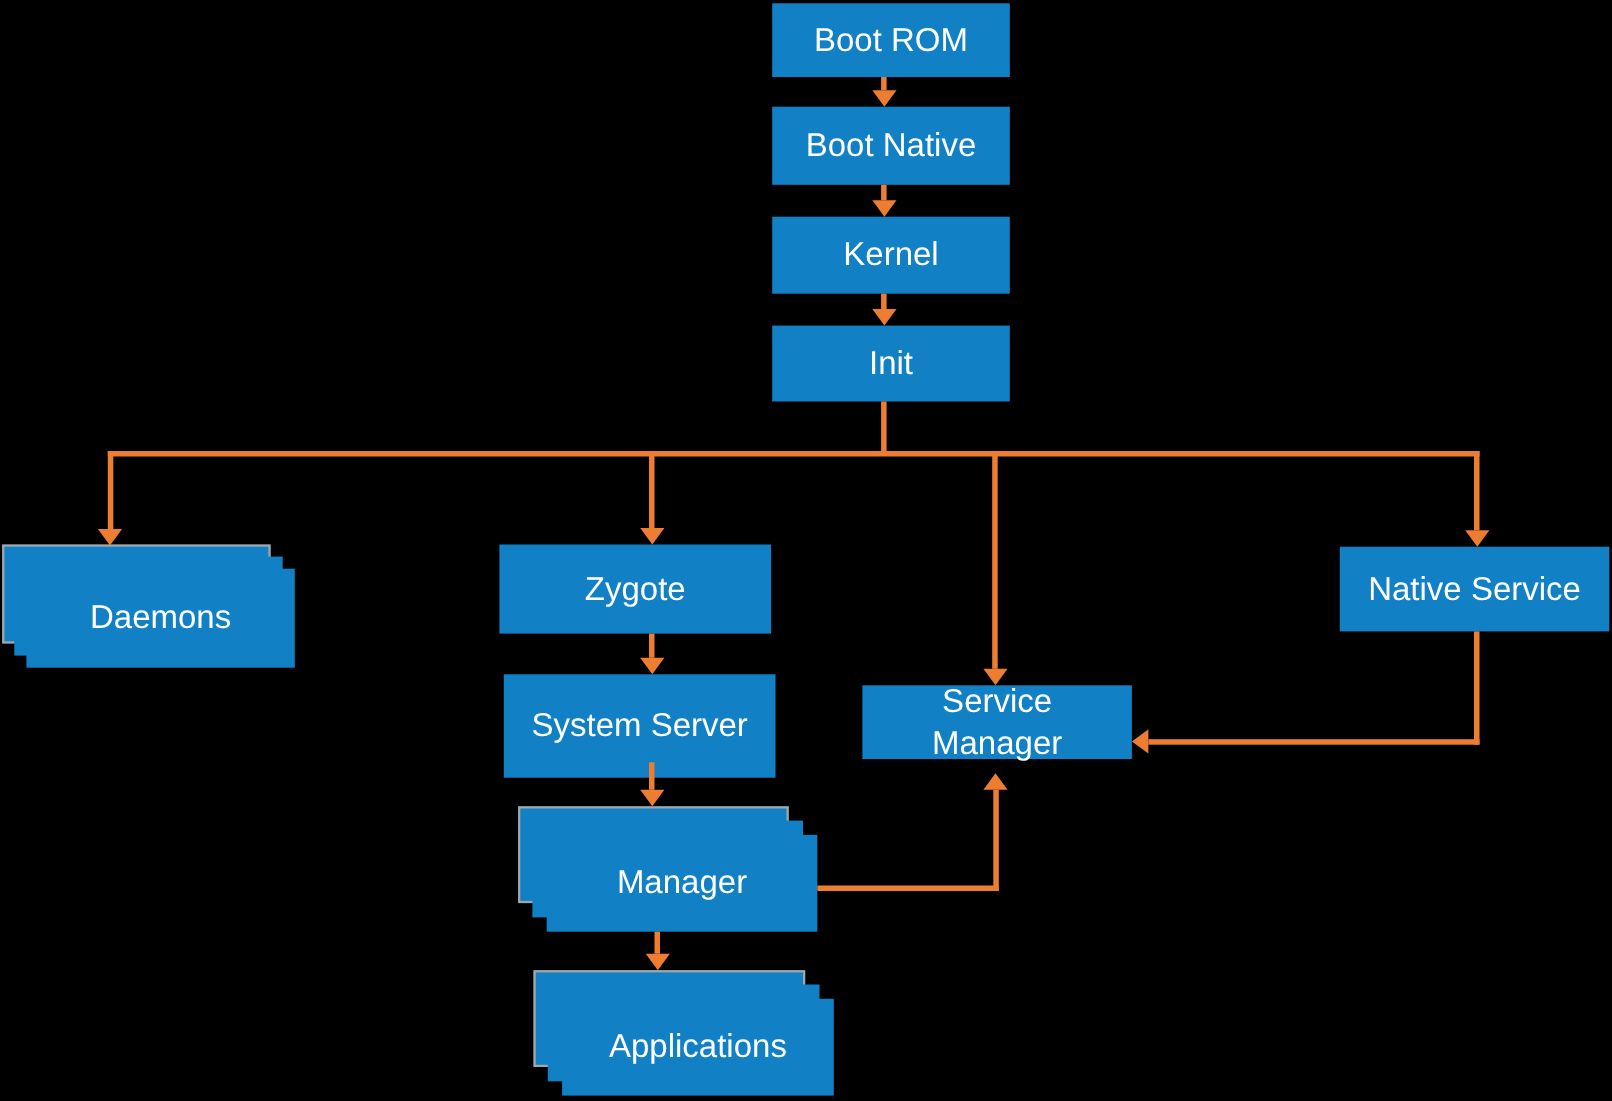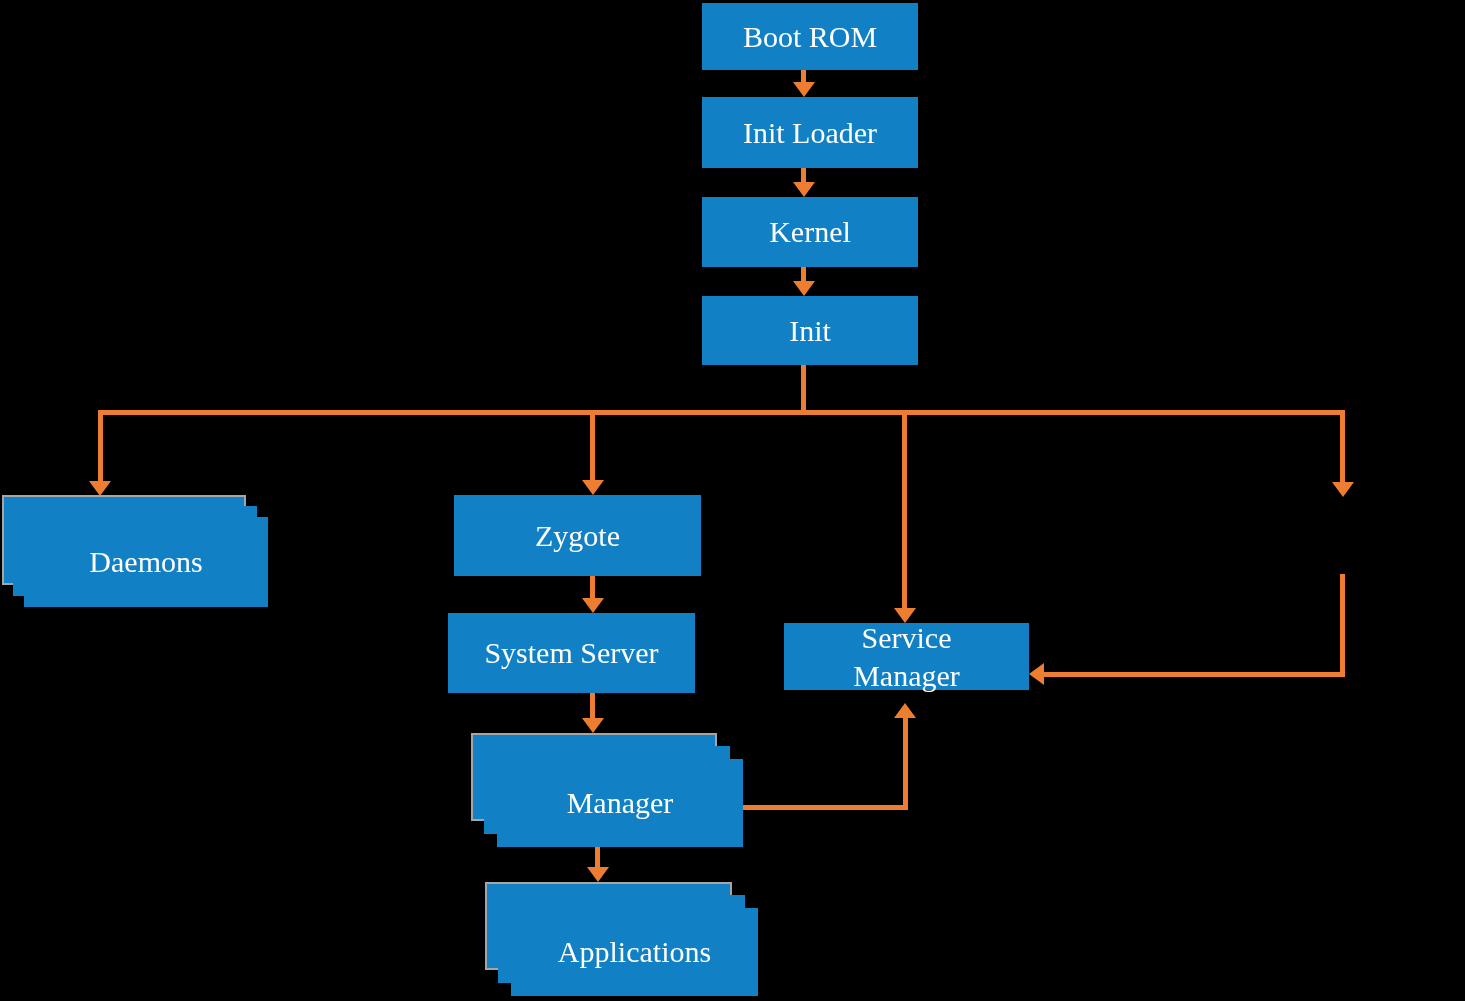--- a/index.html
+++ b/index.html
@@ -7,21 +7,21 @@
     --arrow:#ED7D31;
     --stack-border:#A6A6A6;
     --text:#FFFFFF;
     --background:#000000;
   }
   html,body{margin:0;padding:0;background:var(--background);}
   #canvas{
     position:relative;
     width:1465px;height:1001px;
     background:var(--background);
-    font-family:Liberation Serif, serif;
+    font-family:Liberation Sans, sans-serif;
     overflow:hidden;
   }
   .box{
     position:absolute;
     background:var(--box-fill);
     color:var(--text);
     display:flex;align-items:center;justify-content:center;
     font-size:30px;line-height:38px;text-align:center;
   }
   .stack{position:absolute;}
@@ -61,49 +61,52 @@
 </style>
 </head>
 <body>
 
 <div id="canvas">
 
   <div class="box" style="left:702px;top:3px;width:216px;height:67px">
     <span>Boot ROM</span>
   </div>
   <div class="box" style="left:702px;top:97px;width:216px;height:71px">
-    <span>Init Loader</span>
+    <span>Boot Native</span>
   </div>
   <div class="box" style="left:702px;top:296px;width:216px;height:69px">
     <span>Init</span>
   </div>
   <div class="box" style="left:702px;top:197px;width:216px;height:70px">
     <span>Kernel</span>
   </div>
 
   <div class="stack" style="left:2px;top:495px;--lw:244px;--lh:90px;--off:11px">
     <div class="layer l1"></div>
     <div class="layer l2"></div>
     <div class="layer l3">
       <span>Daemons</span>
     </div>
   </div>
 
   <div class="box" style="left:454px;top:495px;width:247px;height:81px">
     <span>Zygote</span>
   </div>
 
-  <div class="box" style="left:448px;top:613px;width:247px;height:80px">
+  <div class="box" style="left:458px;top:613px;width:247px;height:94px">
     <span>System Server</span>
   </div>
 
   <div class="box" style="left:784px;top:623px;width:245px;height:67px">
     <span class="sm-label">Service Manager</span>
   </div>
 
+  <div class="box" style="left:1218px;top:497px;width:245px;height:77px">
+    <span>Native Service</span>
+  </div>
 
   <div class="stack" style="left:471px;top:733px;--lw:246px;--lh:88px;--off:13px">
     <div class="layer l1"></div>
     <div class="layer l2"></div>
     <div class="layer l3">
       <span>Manager</span>
     </div>
   </div>
 
   <div class="stack" style="left:485px;top:882px;--lw:247px;--lh:88px;--off:13px">

